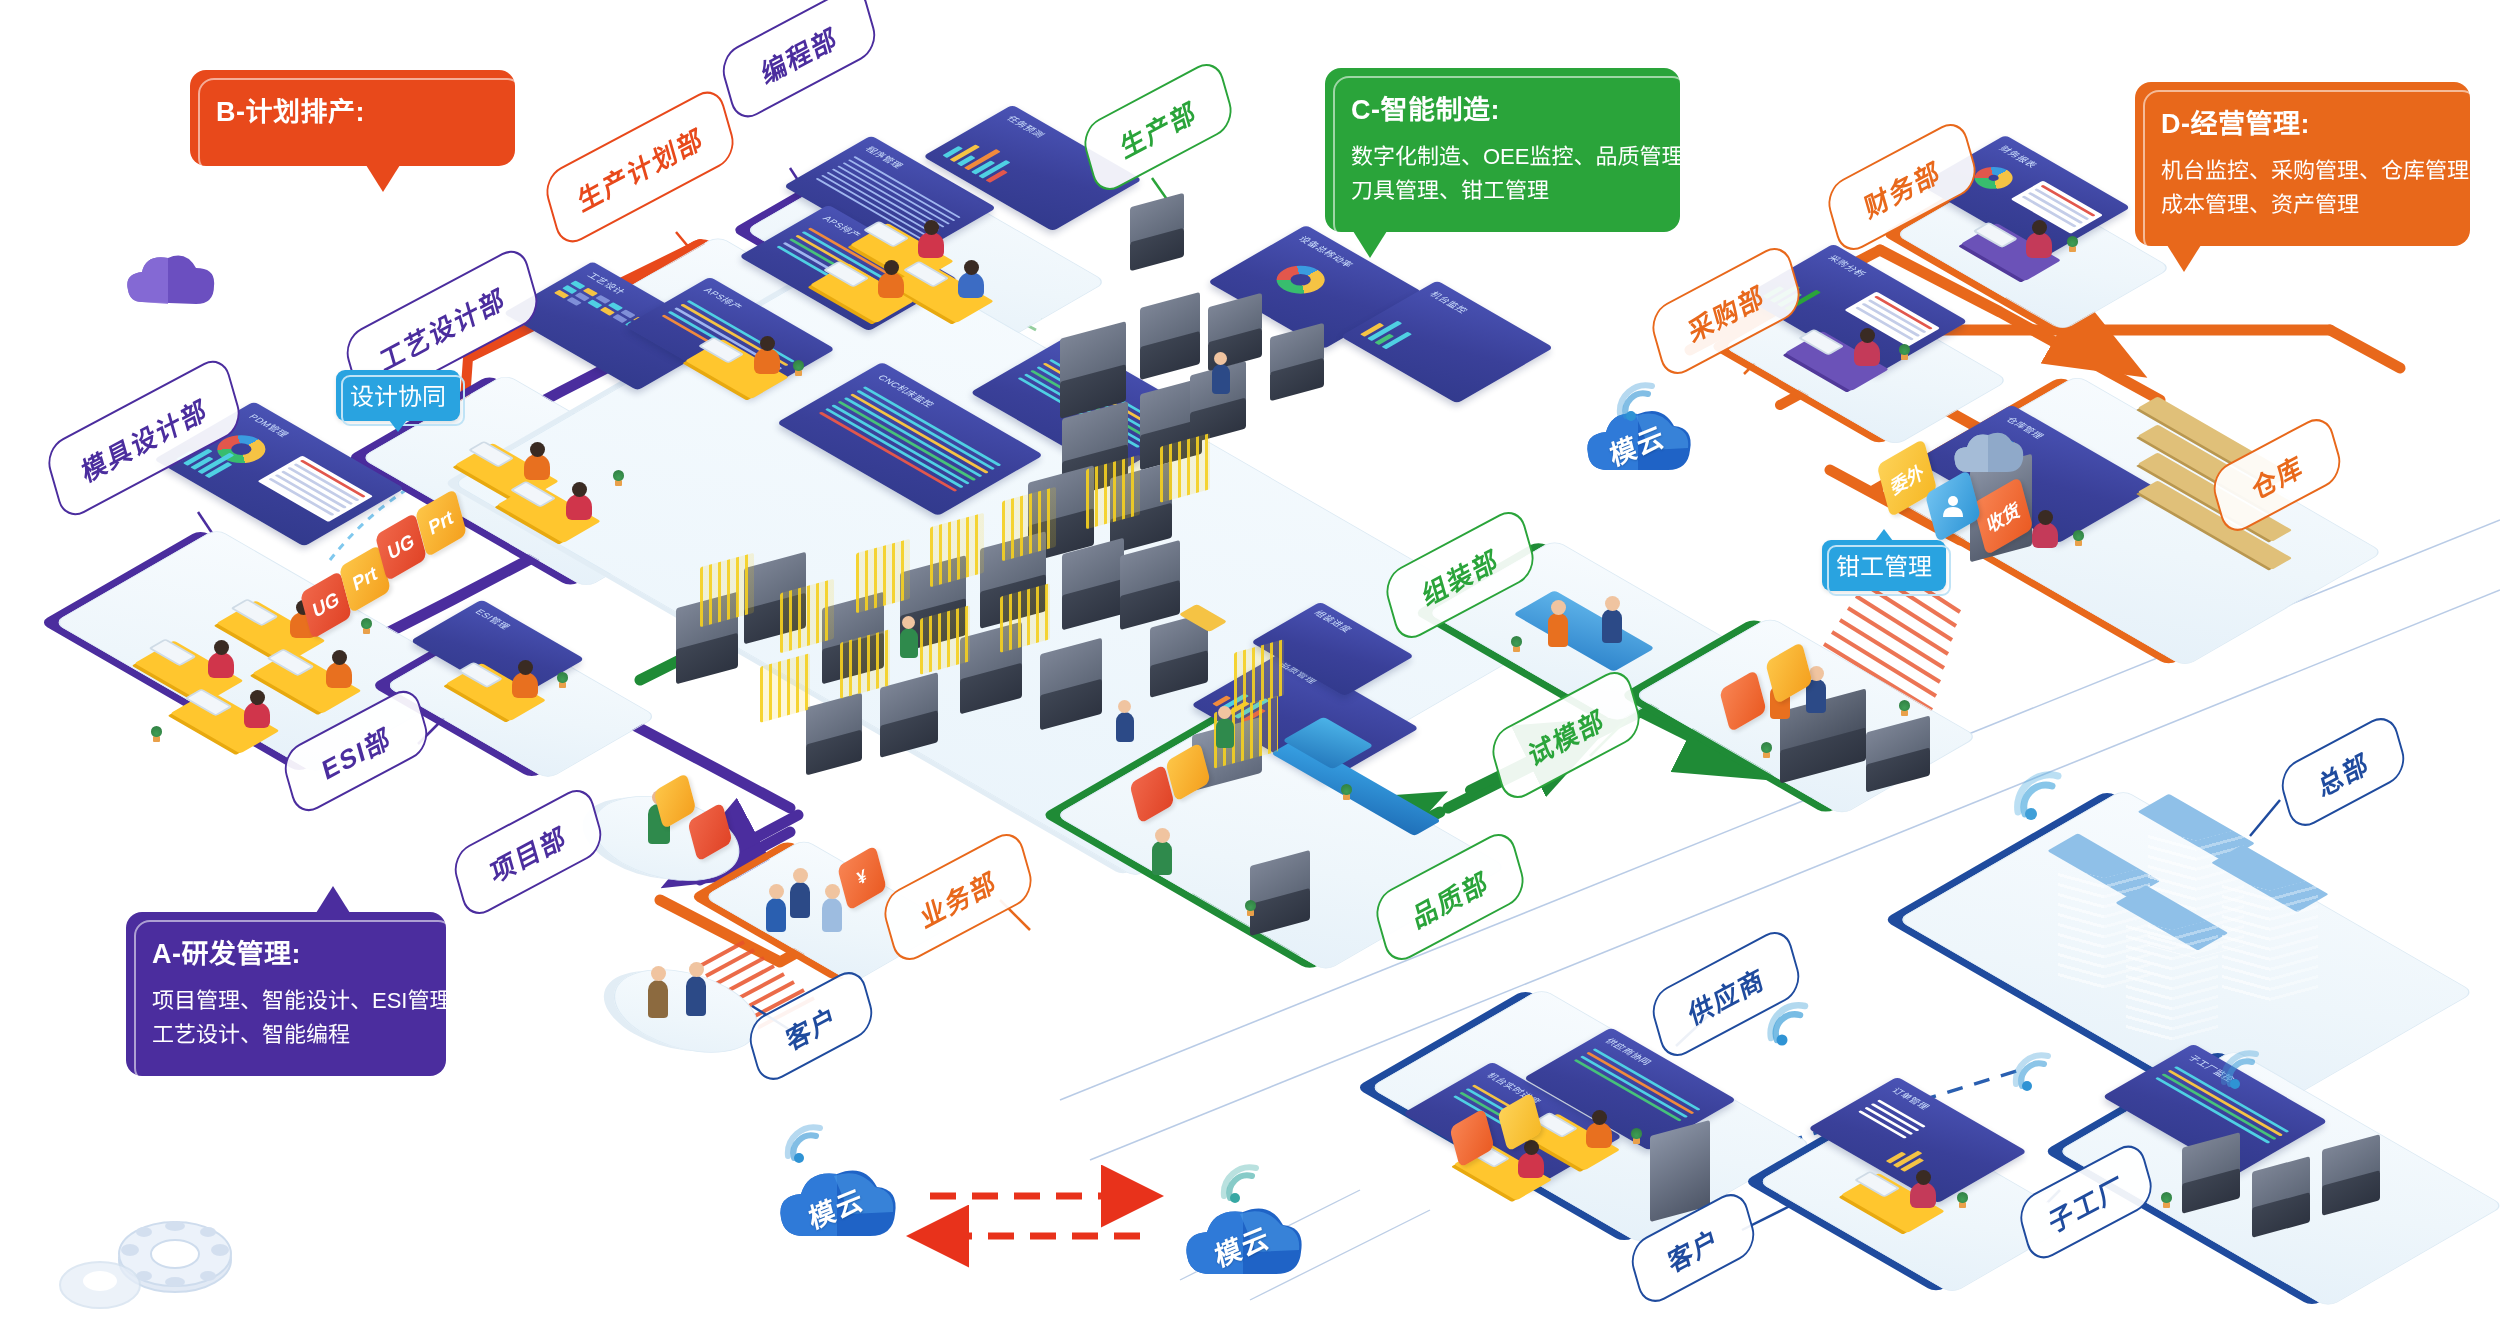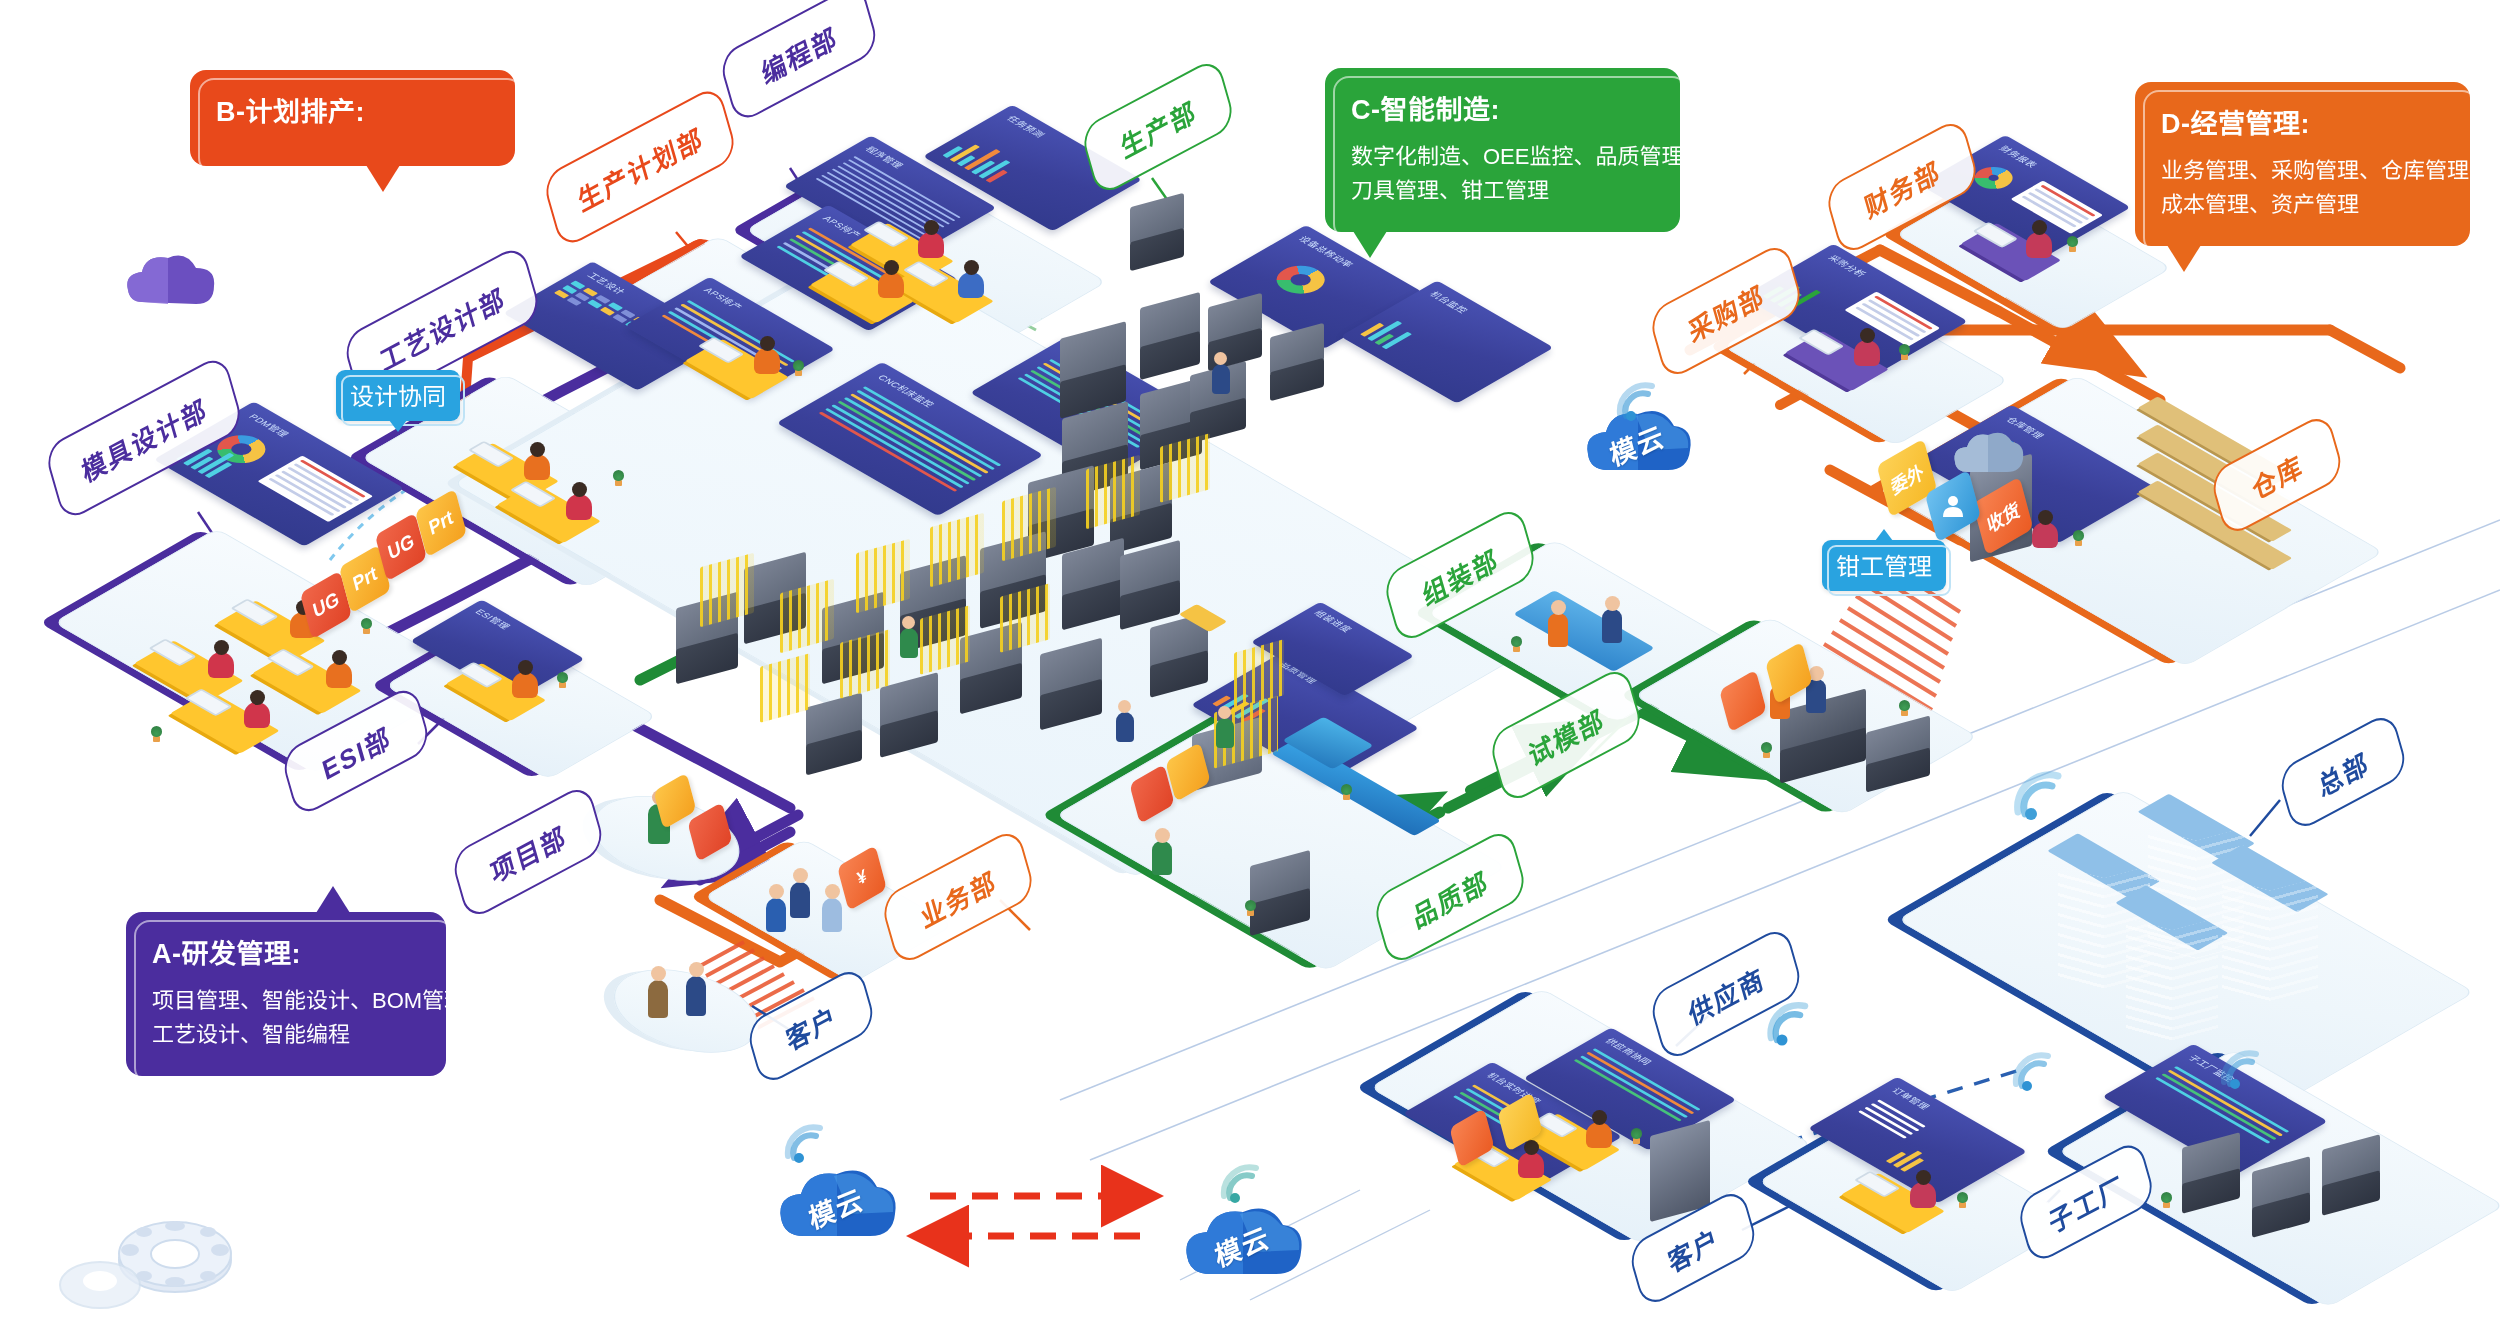--- a/index.html
+++ b/index.html
@@ -1268,31 +1268,31 @@
     <div>数字化制造、OEE监控、品质管理、</div>
     <div>刀具管理、钳工管理</div>
   </div>
   <div class="tail"></div>
   <div class="ghost"></div>
 </div>
 
 <div class="callout cD">
   <div class="c-title">D-经营管理:</div>
   <div class="c-body">
-    <div>业务管理、采购管理、仓库管理、</div>
+    <div>机台监控、采购管理、仓库管理、</div>
     <div>成本管理、资产管理</div>
   </div>
   <div class="tail"></div>
   <div class="ghost"></div>
 </div>
 
 
 <div class="callout cA">
   <div class="c-title">A-研发管理:</div>
   <div class="c-body">
-    <div>项目管理、智能设计、BOM管理、</div>
+    <div>项目管理、智能设计、ESI管理、</div>
     <div>工艺设计、智能编程</div>
   </div>
   <div class="tail"></div>
   <div class="ghost"></div>
 </div>
 
 </div>
 
 </body></html>

